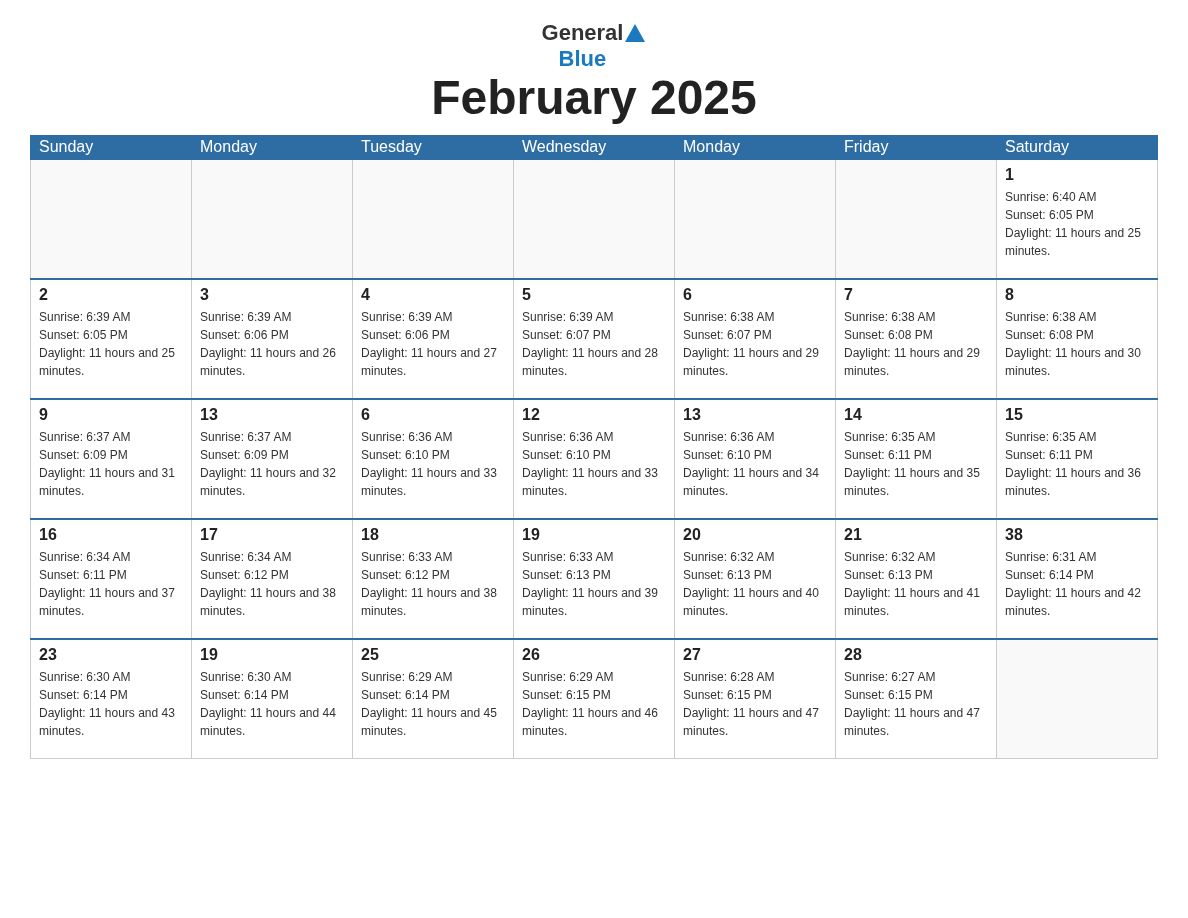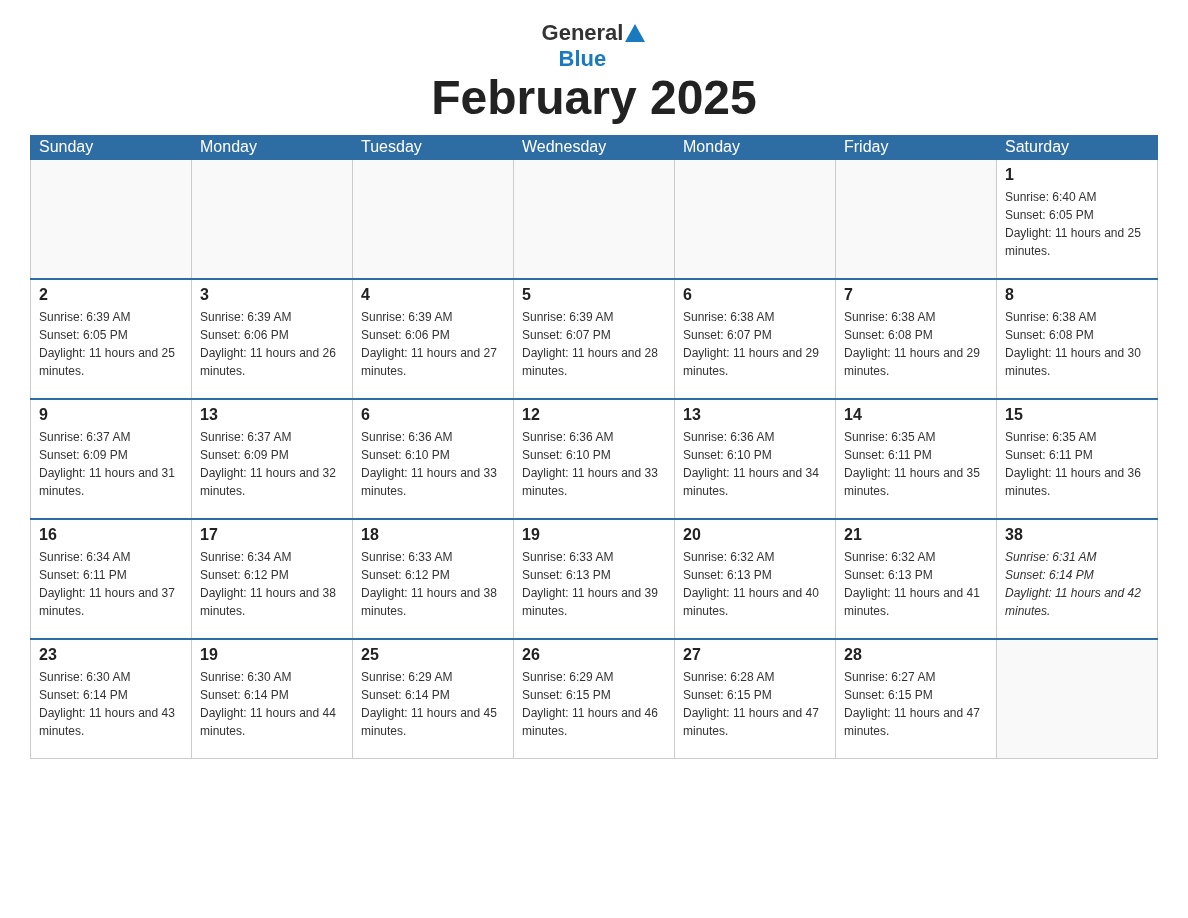--- a/index.html
+++ b/index.html
@@ -267,21 +267,21 @@
 Daylight: 11 hours and 40 minutes.</div>
         </td>
         <td>
           <span class="day-number">21</span>
           <div class="day-info" style="white-space: pre-line;">Sunrise: 6:32 AM
 Sunset: 6:13 PM
 Daylight: 11 hours and 41 minutes.</div>
         </td>
         <td>
           <span class="day-number">38</span>
-          <div class="day-info" style="white-space: pre-line; font-style: italic;">Sunrise: 6:31 AM
+          <div class="day-info" style="white-space: pre-line;">Sunrise: 6:31 AM
 Sunset: 6:14 PM
 Daylight: 11 hours and 42 minutes.</div>
         </td>
       </tr>
       <tr>
         <td>
           <span class="day-number">23</span>
           <div class="day-info" style="white-space: pre-line;">Sunrise: 6:30 AM
 Sunset: 6:14 PM
 Daylight: 11 hours and 43 minutes.</div>

